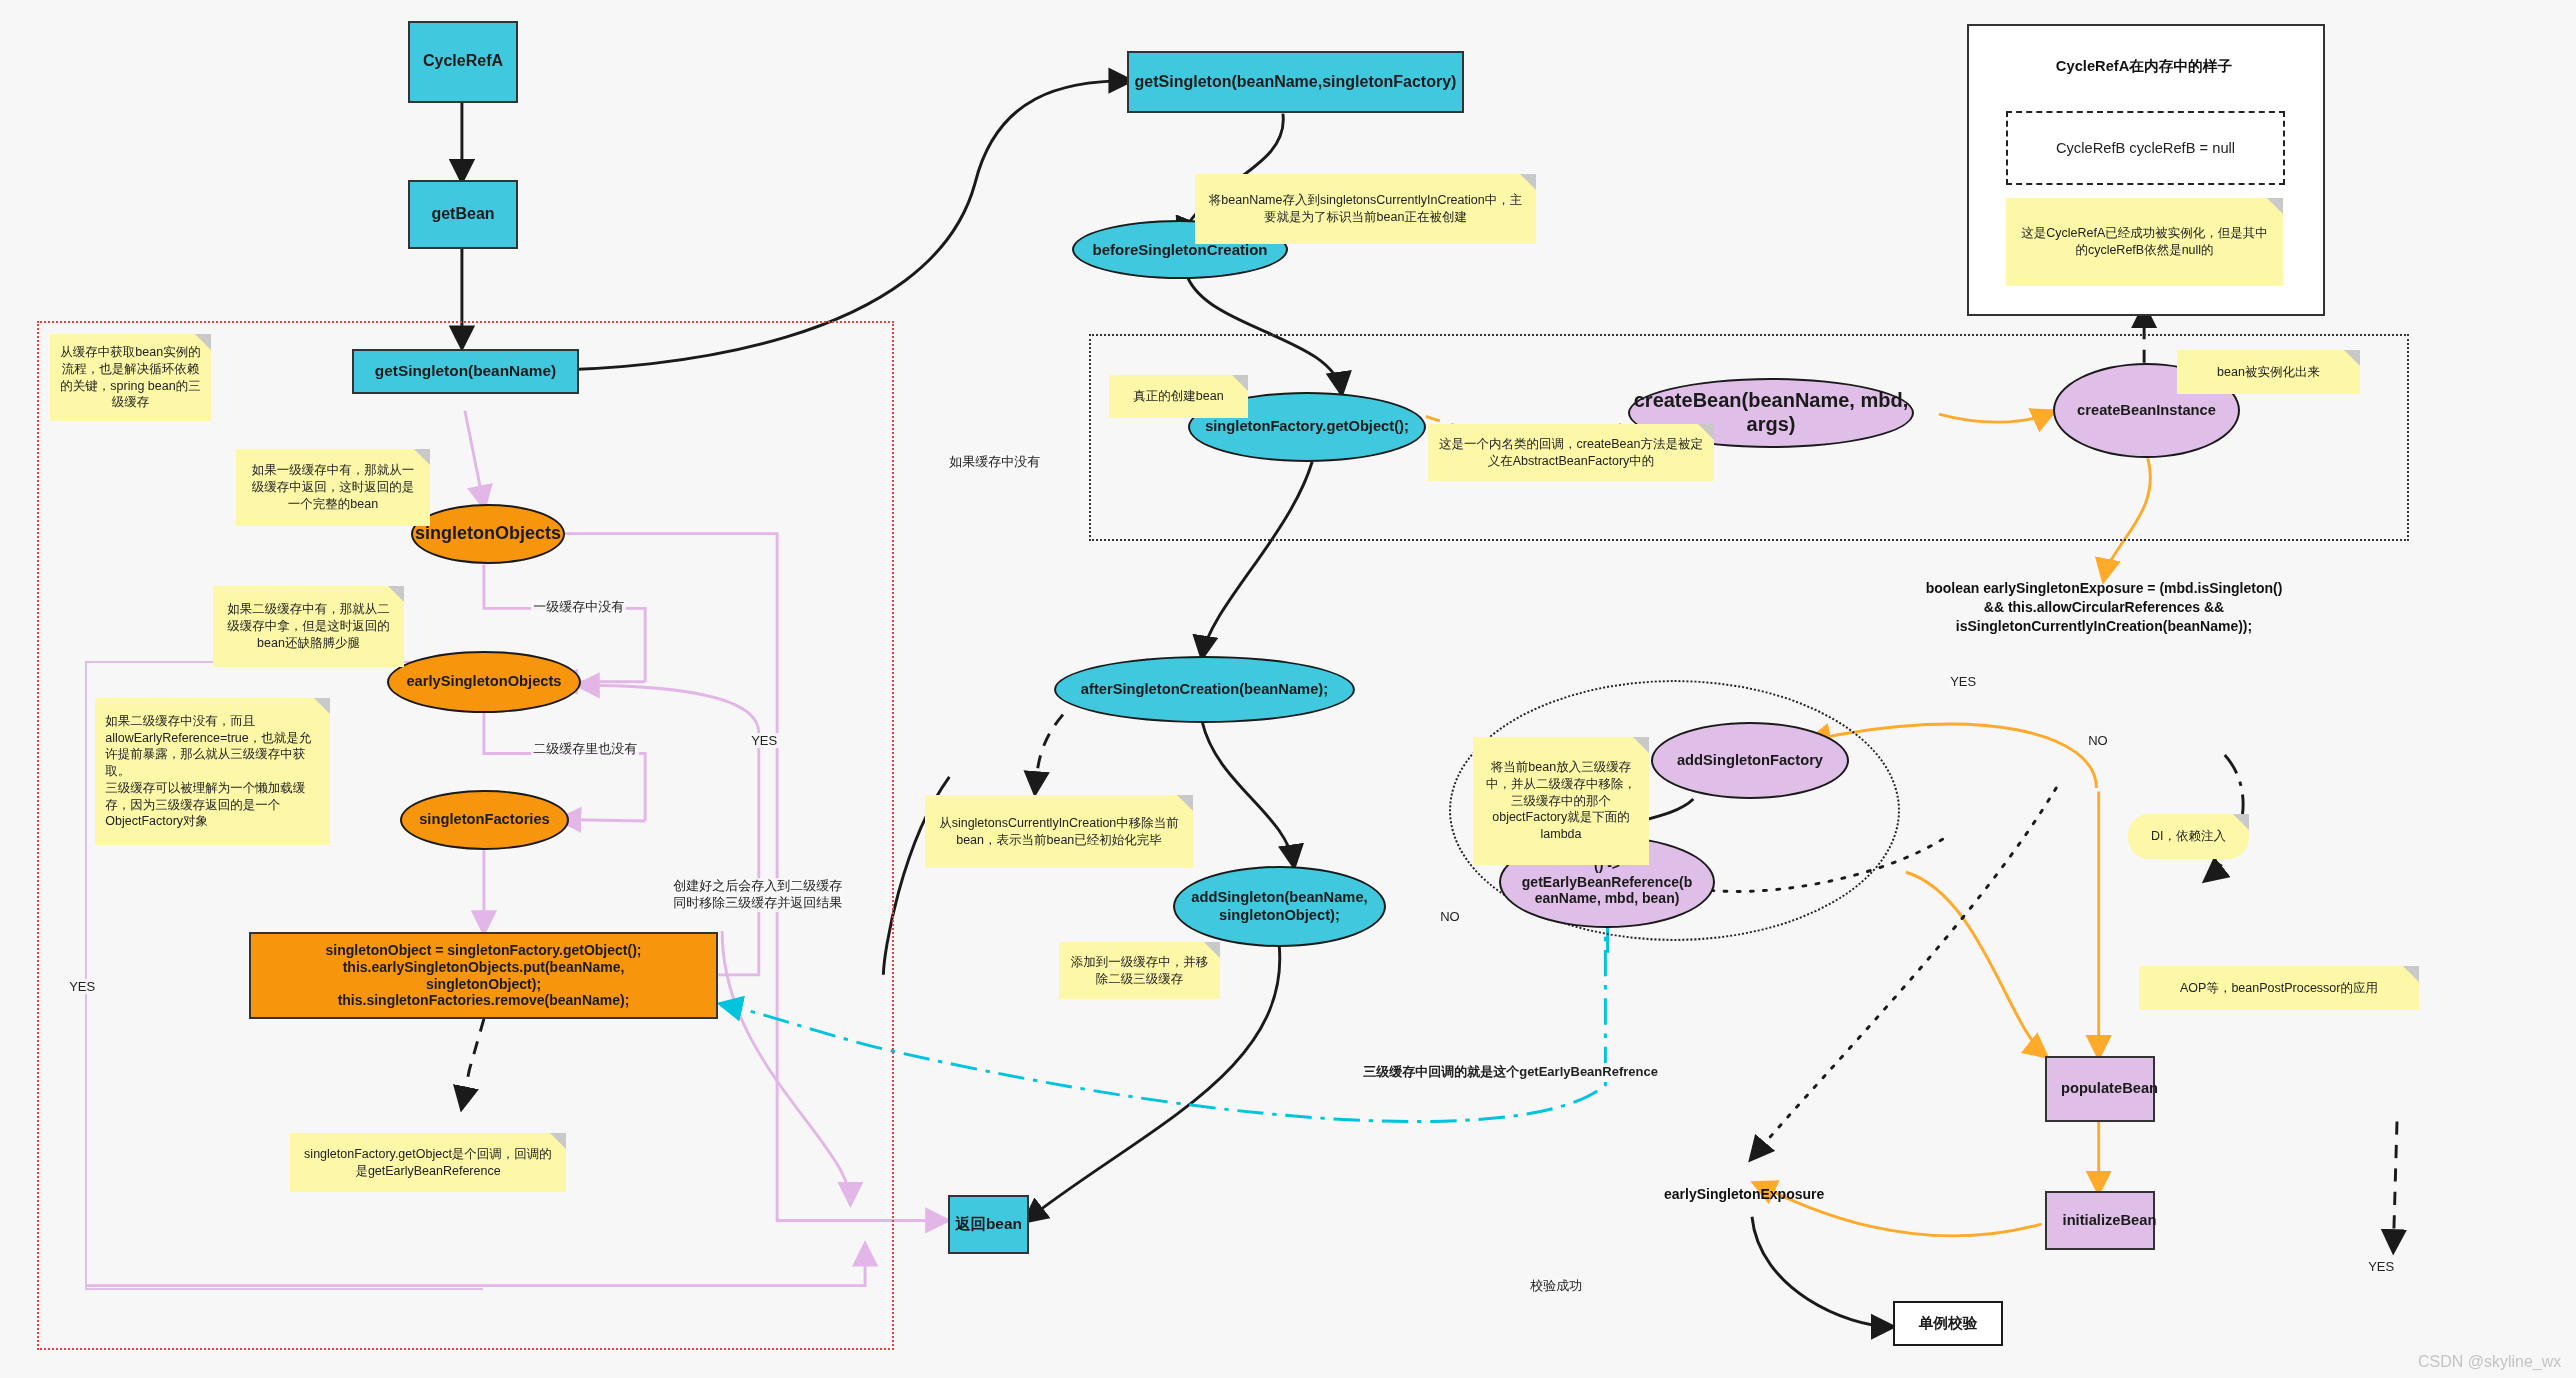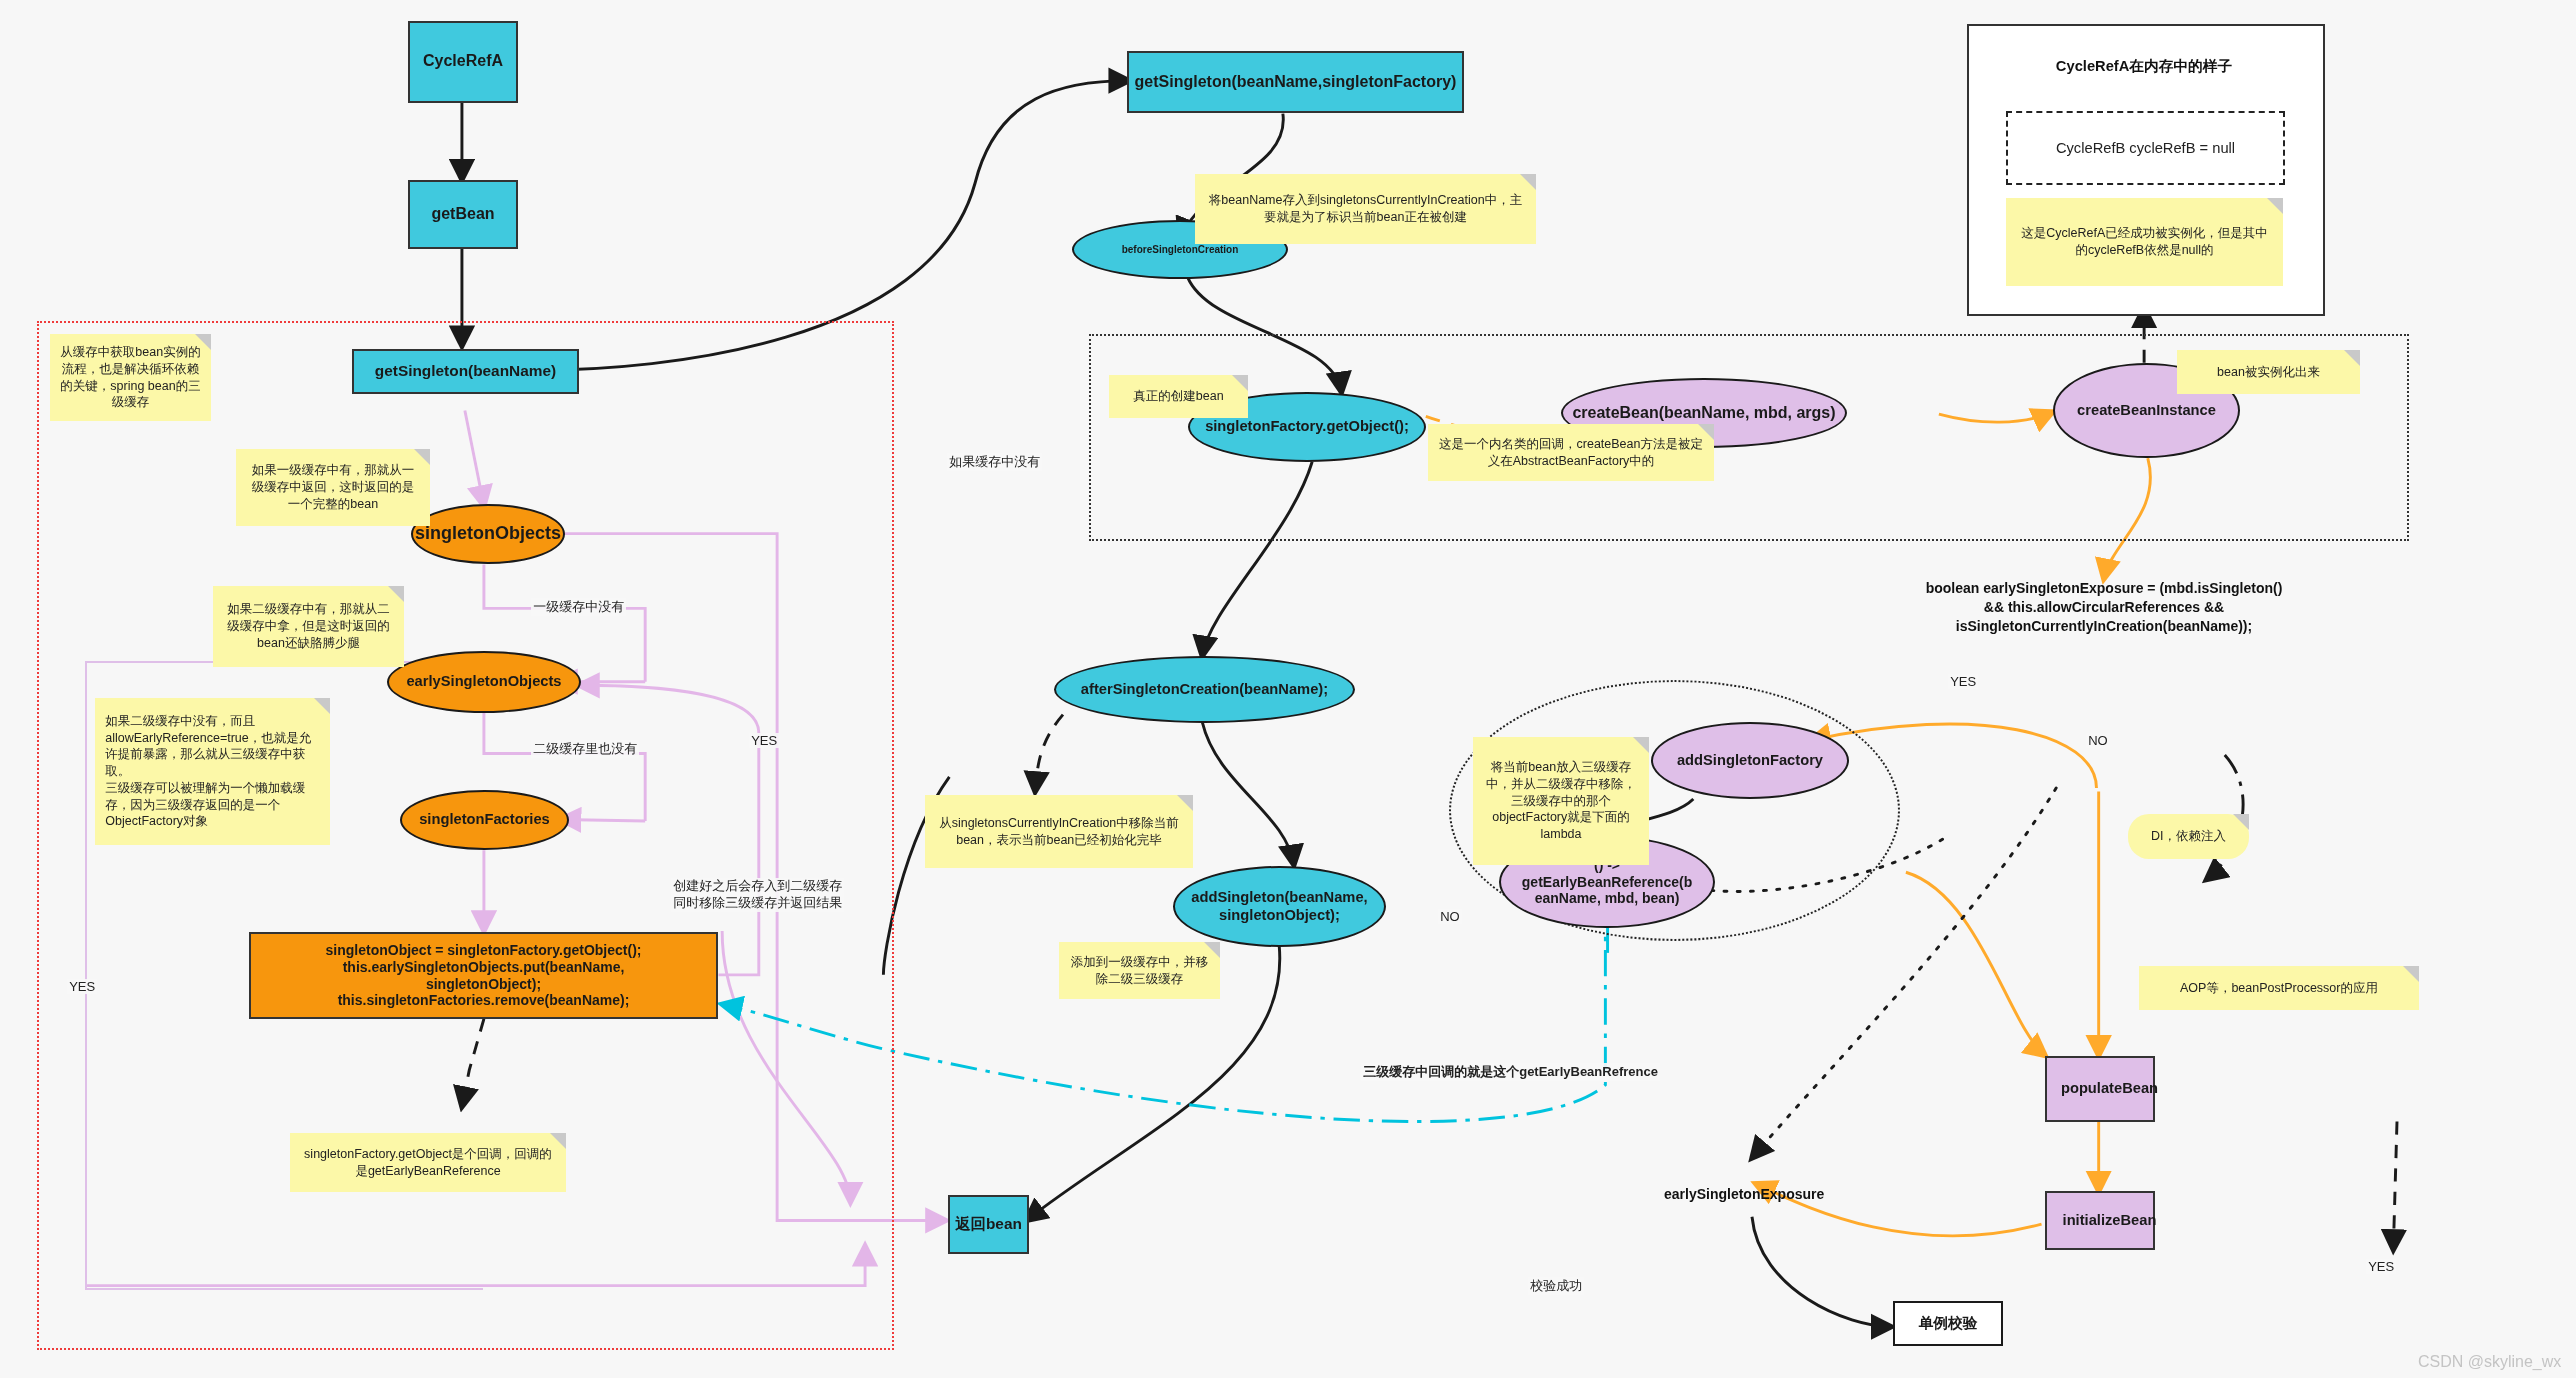--- a/index.html
+++ b/index.html
@@ -167,30 +167,30 @@
 
   <div class="node rect-orange" style="left:249px;top:932px;width:469px;height:87px;font-size:14px;white-space:pre-line;"><span>singletonObject = singletonFactory.getObject();
 this.earlySingletonObjects.put(beanName,
 singletonObject);
 this.singletonFactories.remove(beanName);</span></div>
 
   <div class="node rect-cyan" style="left:948px;top:1195px;width:81px;height:59px;font-size:15.4px;">返回bean</div>
 
   <div class="node rect-cyan" style="left:1127px;top:51px;width:337px;height:62px;font-size:16px;">getSingleton(beanName,singletonFactory)</div>
 
-  <div class="node ell-cyan" style="left:1072px;top:220px;width:216px;height:59px;font-size:10px;">beforeSingletonCreation</div>
+  <div class="node ell-cyan" style="left:1072px;top:220px;width:216px;height:59px;font-size:15px;">beforeSingletonCreation</div>
 
   <div class="node ell-cyan" style="left:1188px;top:392px;width:238px;height:70px;font-size:14.7px;">singletonFactory.getObject();</div>
 
   <div class="node ell-cyan" style="left:1054px;top:656px;width:301px;height:67px;font-size:14.7px;">afterSingletonCreation(beanName);</div>
 
   <div class="node ell-cyan" style="left:1173px;top:866px;width:213px;height:81px;font-size:14.7px;white-space:pre-line;"><span>addSingleton(beanName,
 singletonObject);</span></div>
 
-  <div class="node ell-purple" style="left:1561px;top:378px;width:286px;height:70px;font-size:16px;">createBean(beanName, mbd, args)</div>
+  <div class="node ell-purple" style="left:1628px;top:378px;width:286px;height:70px;font-size:20px;">createBean(beanName, mbd, args)</div>
 
   <div class="node ell-purple" style="left:2053px;top:363px;width:187px;height:95px;font-size:14.7px;">createBeanInstance</div>
 
   <div class="node ell-purple" style="left:1651px;top:722px;width:198px;height:77px;font-size:14.7px;">addSingletonFactory</div>
 
   <div class="node ell-purple" style="left:1499px;top:836px;width:216px;height:92px;font-size:14px;white-space:pre-line;"><span>() -&gt;
 getEarlyBeanReference(b
 eanName, mbd, bean)</span></div>
 
   <div class="node rect-purple" style="left:2045px;top:1056px;width:110px;height:66px;font-size:14.7px;">populateBean</div>

